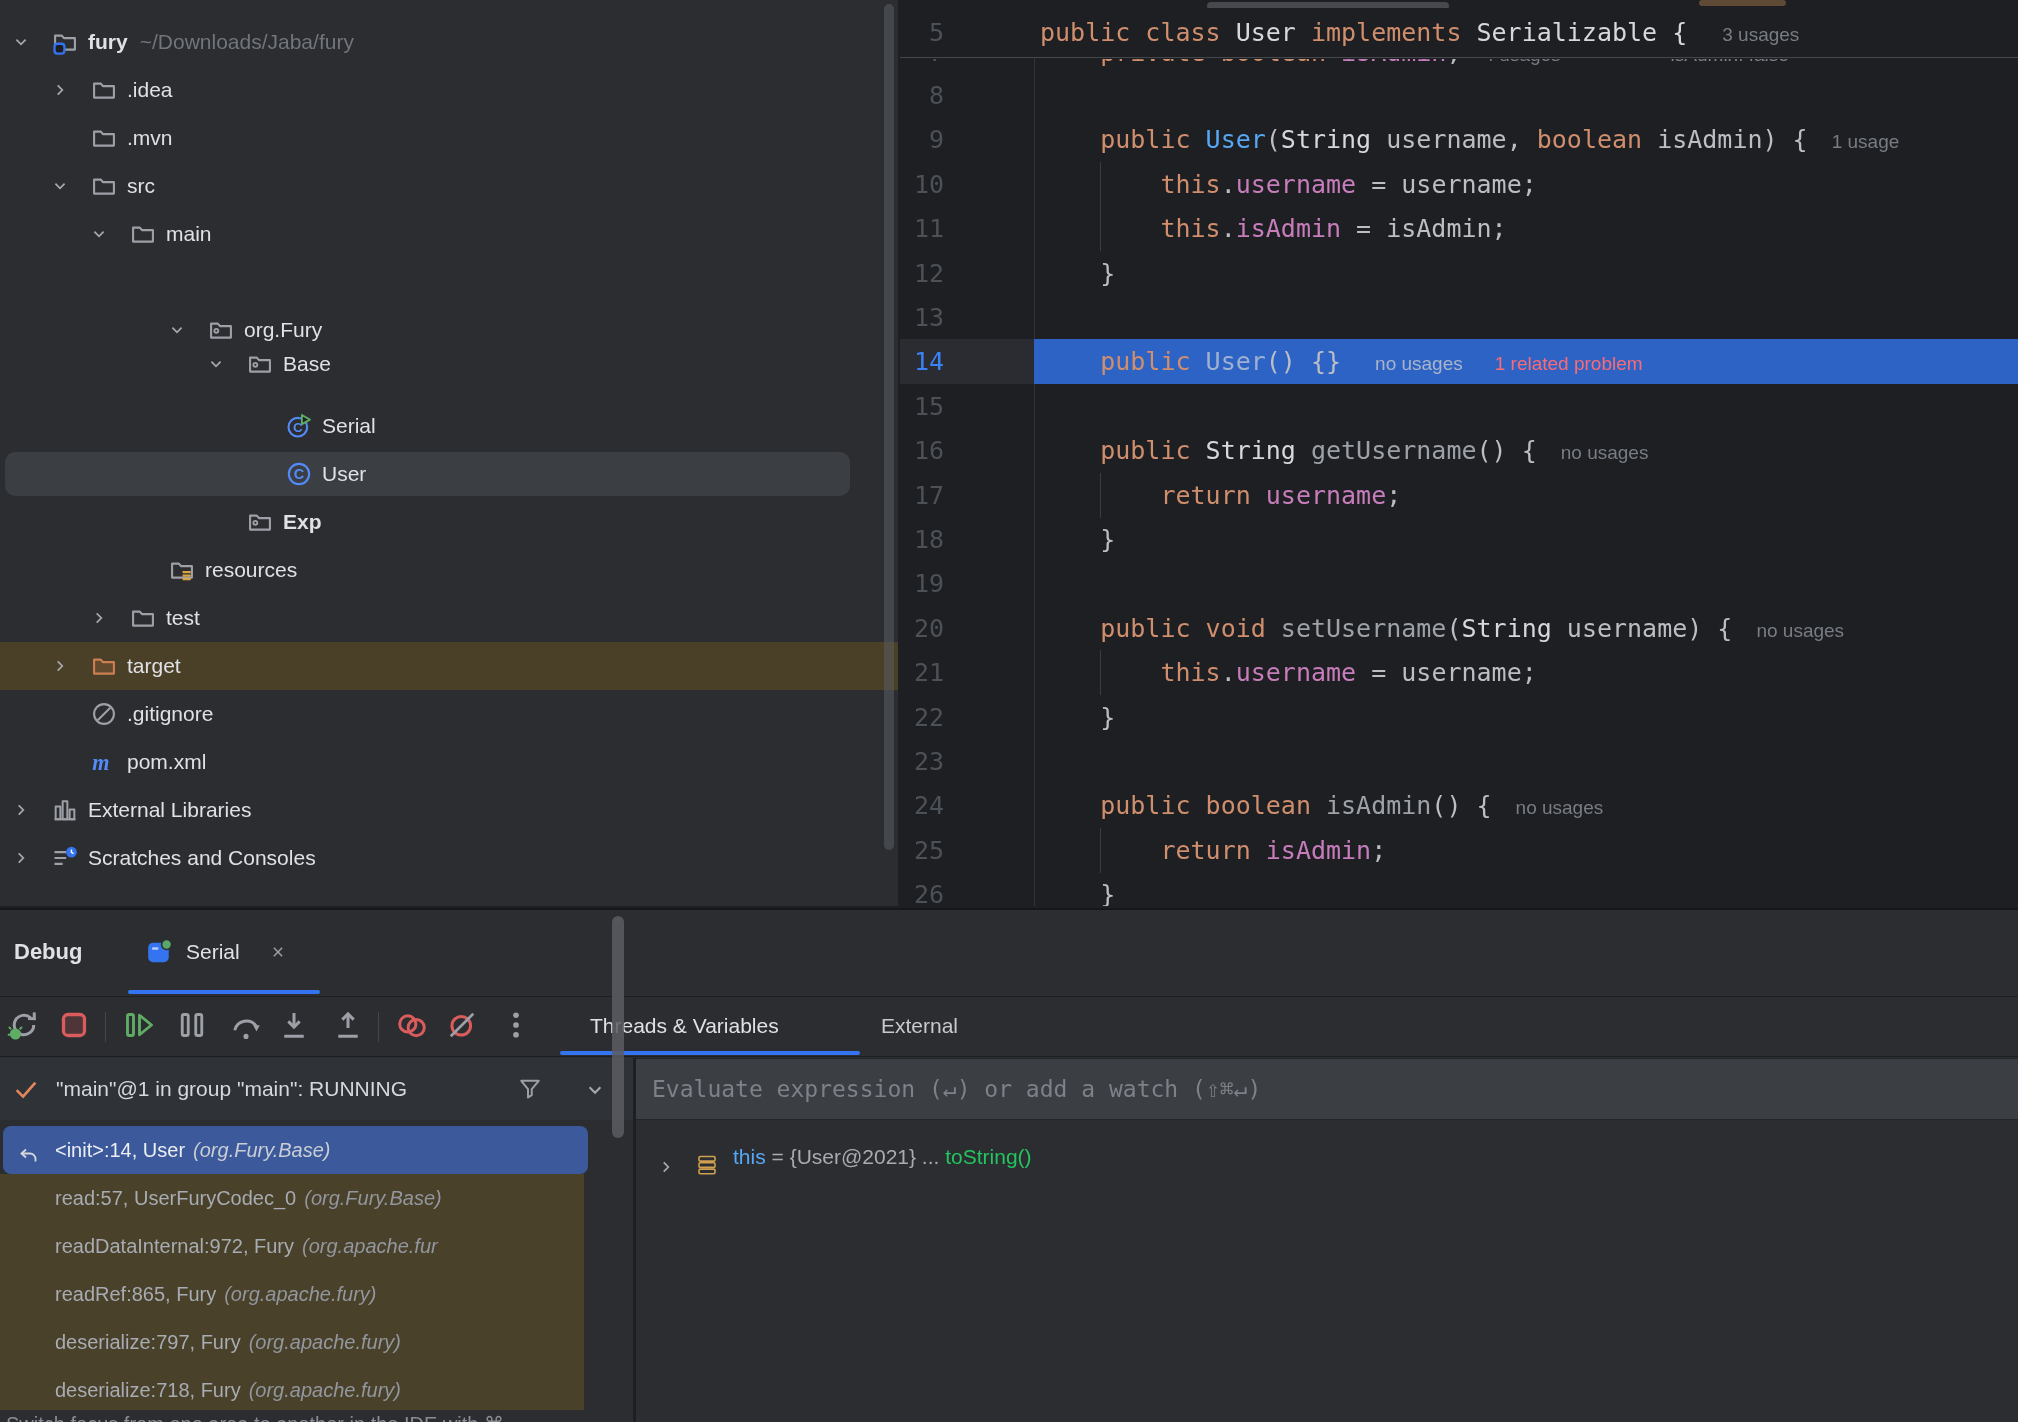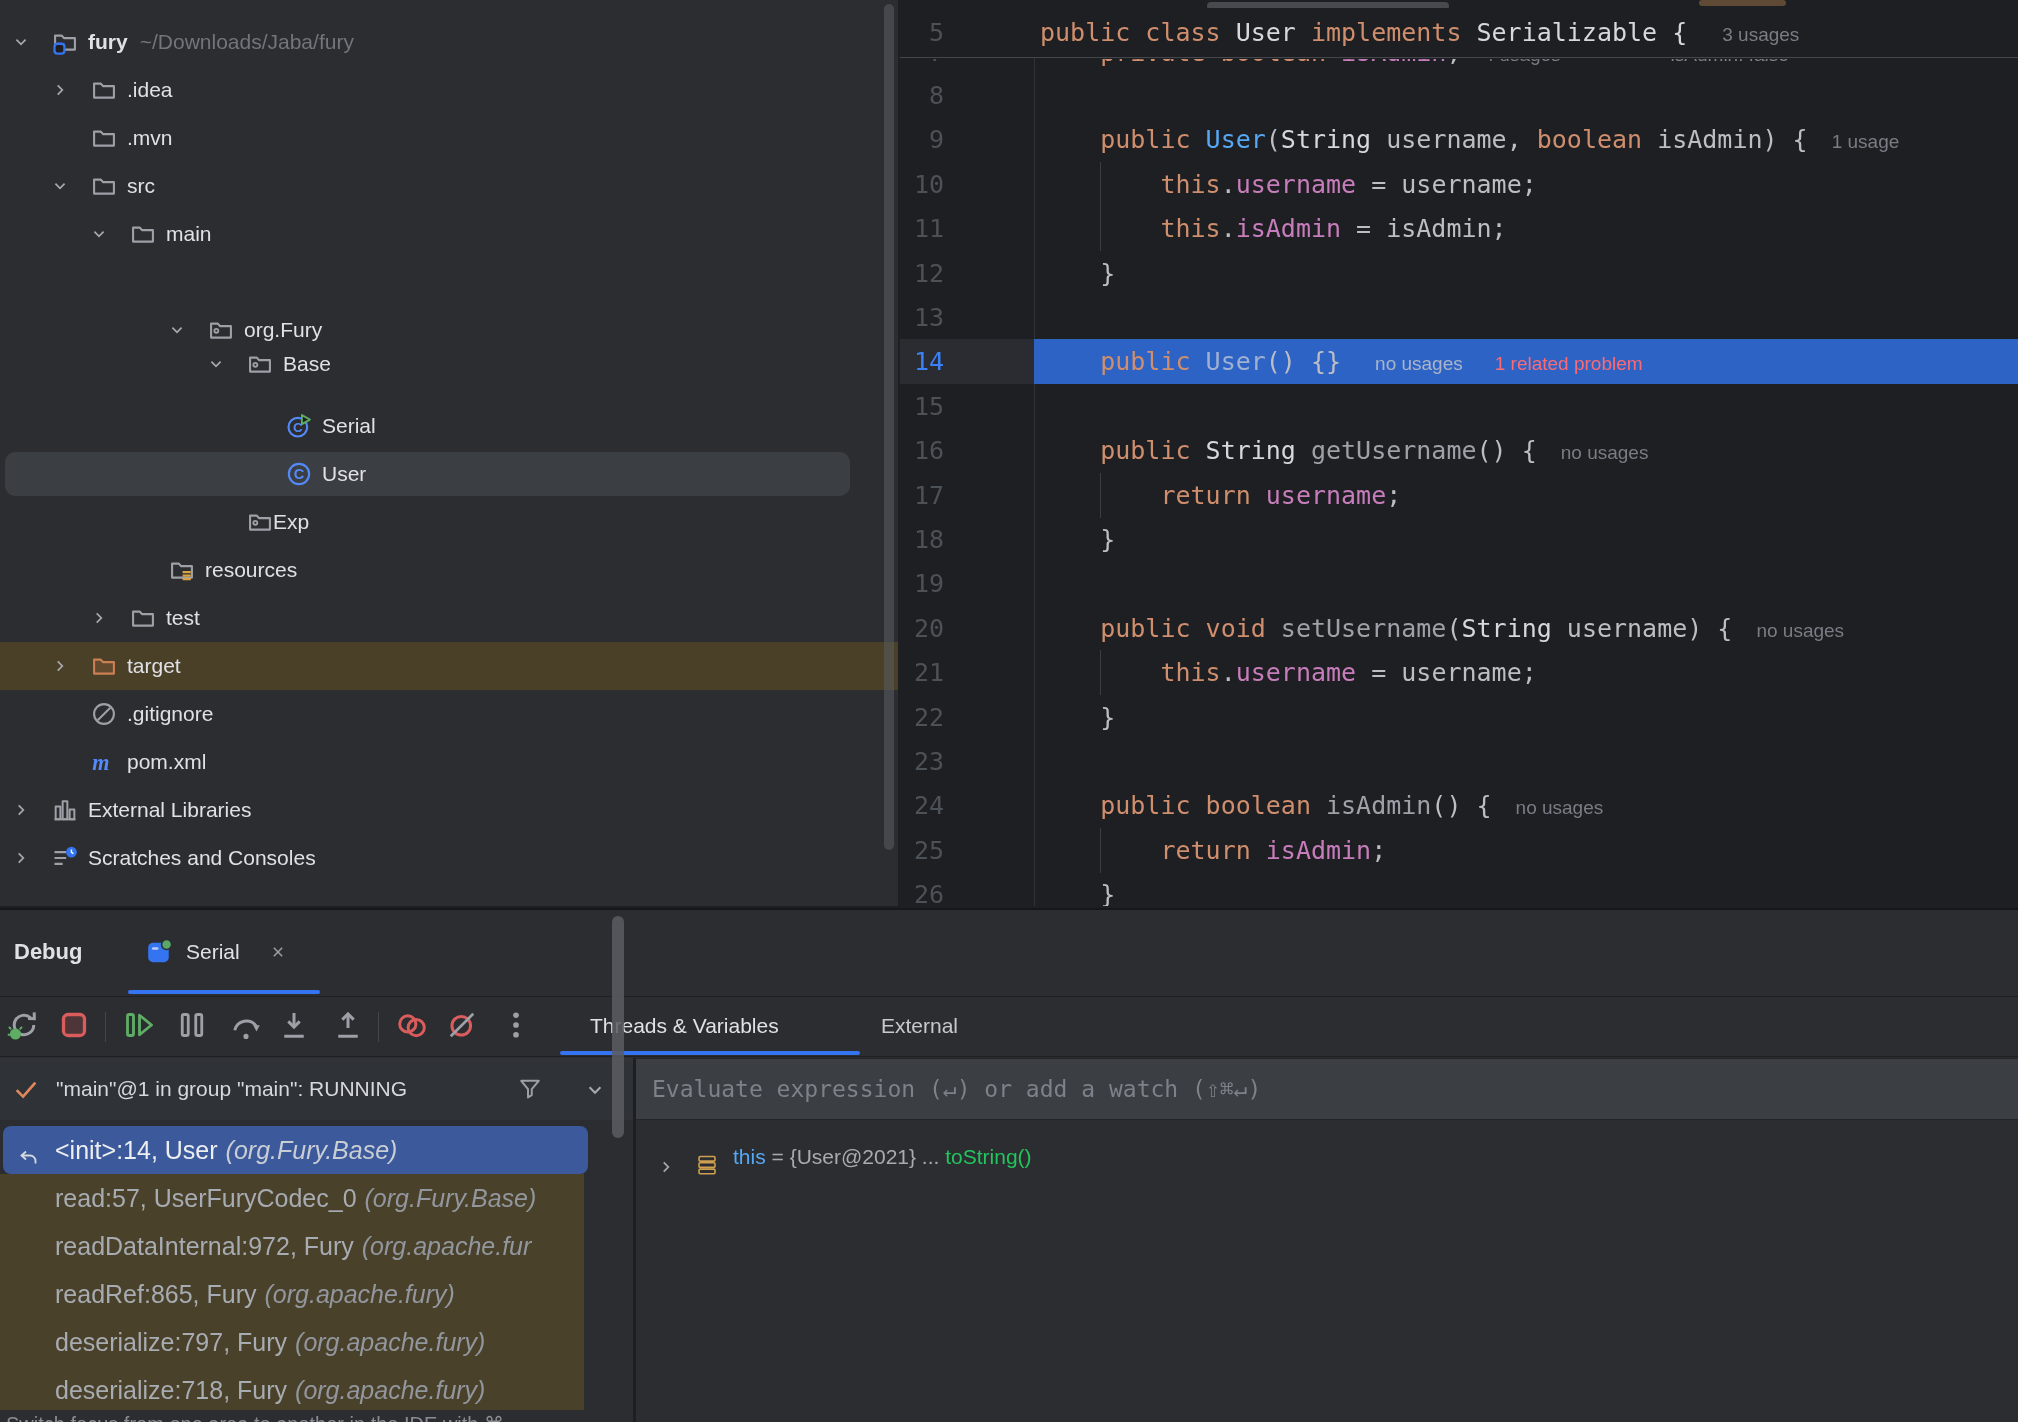--- a/index.html
+++ b/index.html
@@ -92,21 +92,21 @@
   #eval-text { position:absolute; left:16px; top:0; line-height:60px;
                font:23px/60px "DejaVu Sans Mono",monospace; color:#7D828A; white-space:nowrap; }
 
   #dbg-vsep { position:absolute; left:633px; top:148px; bottom:0; width:3px; background:#1E1F22; }
 
   #frames { position:absolute; left:0; top:216px; width:633px; height:298px; overflow:hidden; }
   #frames .sel-bg { position:absolute; left:3px; top:0; width:585px; height:48px;
                     background:#3C5A9B; border-radius:8px; }
   #frames .lib-bg { position:absolute; left:0; top:48px; width:584px; height:236px; background:#4A412A; }
   .frame-row { position:absolute; left:0; width:600px; height:48px; line-height:48px;
-               font-size:25px; white-space:nowrap; }
+               font-size:20px; white-space:nowrap; }
   .frame-row .f-ico { position:absolute; left:16px; top:12px; width:24px; height:24px; }
   .frame-row .f-text { position:absolute; left:55px; color:#A7ABB2; }
   .frame-row .f-pkg { font-style:italic; color:#92969E; margin-left:8px; }
   .frame-row.selected .f-text { color:#ECEEF1; }
   .frame-row.selected .f-pkg { color:#C9CDD4; }
   #frames-scrollbar { position:absolute; left:612px; top:6px; width:12px; height:222px;
                       background:#5A5D63; opacity:.85; border-radius:6px; }
 
   #watch-row { position:absolute; left:655px; top:222px; height:50px; line-height:50px; font-size:21px; white-space:nowrap; }
   #watch-row .w-chev { position:absolute; left:0; top:14px; width:22px; height:22px; }
@@ -202,21 +202,21 @@
             <circle cx="12" cy="12" r="8.7" stroke="#548AF7" stroke-width="1.8"></circle>
             <text x="12" y="16.4" text-anchor="middle" font-size="12.5" font-weight="bold" fill="#548AF7" font-family="Liberation Sans,sans-serif">C</text>
           </svg></span>
         <div class="tree-label" style="left: 322px;">User</div>
       </div>
       <div class="tree-row" style="top: 498px;">
         <span class="tree-ico" style="left: 246px;"><svg viewBox="0 0 24 24" fill="none" style="width: 100%; height: 100%;">
             <path d="M3.5 18.5v-12h5.6l2.2 2.2h9.2v9.8z" stroke="#9DA0A6" stroke-width="1.8" stroke-linejoin="round"></path>
             <circle cx="8" cy="12.7" r="1.7" stroke="#9DA0A6" stroke-width="1.6"></circle>
           </svg></span>
-        <div class="tree-label" style="left: 273px;">Exp</div>
+        <div class="tree-label" style="left: 283px; font-weight: bold;">Exp</div>
       </div>
       <div class="tree-row" style="top: 546px;">
         <span class="tree-ico" style="left: 168px;"><svg viewBox="0 0 24 24" fill="none" style="width: 100%; height: 100%;">
             <path d="M3.5 18.5v-12h5.6l2.2 2.2h9.2v9.8z" stroke="#9DA0A6" stroke-width="1.8" stroke-linejoin="round"></path>
             <path d="M12.5 13.8h7M12.5 16.8h7M12.5 19.8h7" stroke="#D9A343" stroke-width="2"></path>
           </svg></span>
         <div class="tree-label" style="left: 205px;">resources</div>
       </div>
       <div class="tree-row" style="top: 594px;">
         <span class="tree-chev" style="left: 88px;"><svg viewBox="0 0 24 24" fill="none" style="width: 100%; height: 100%;">

